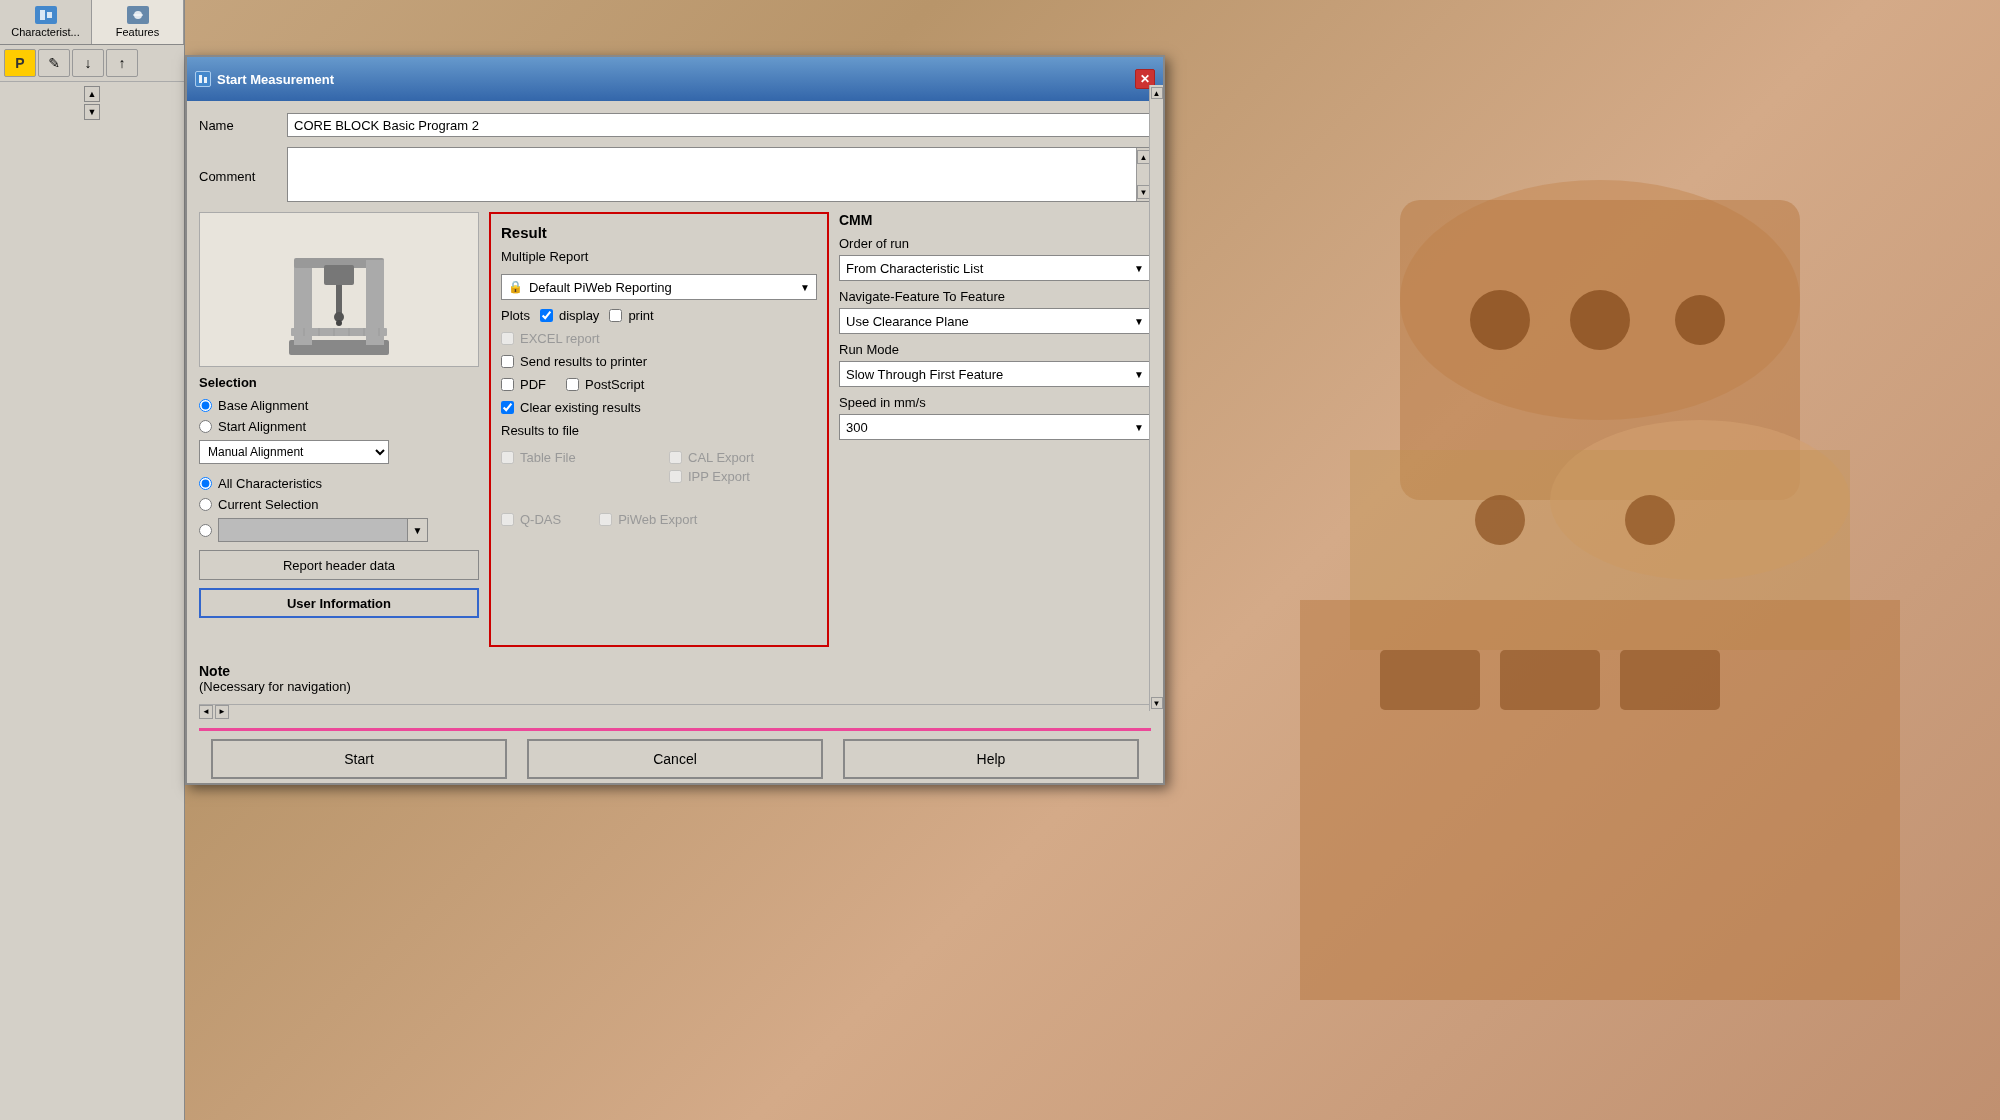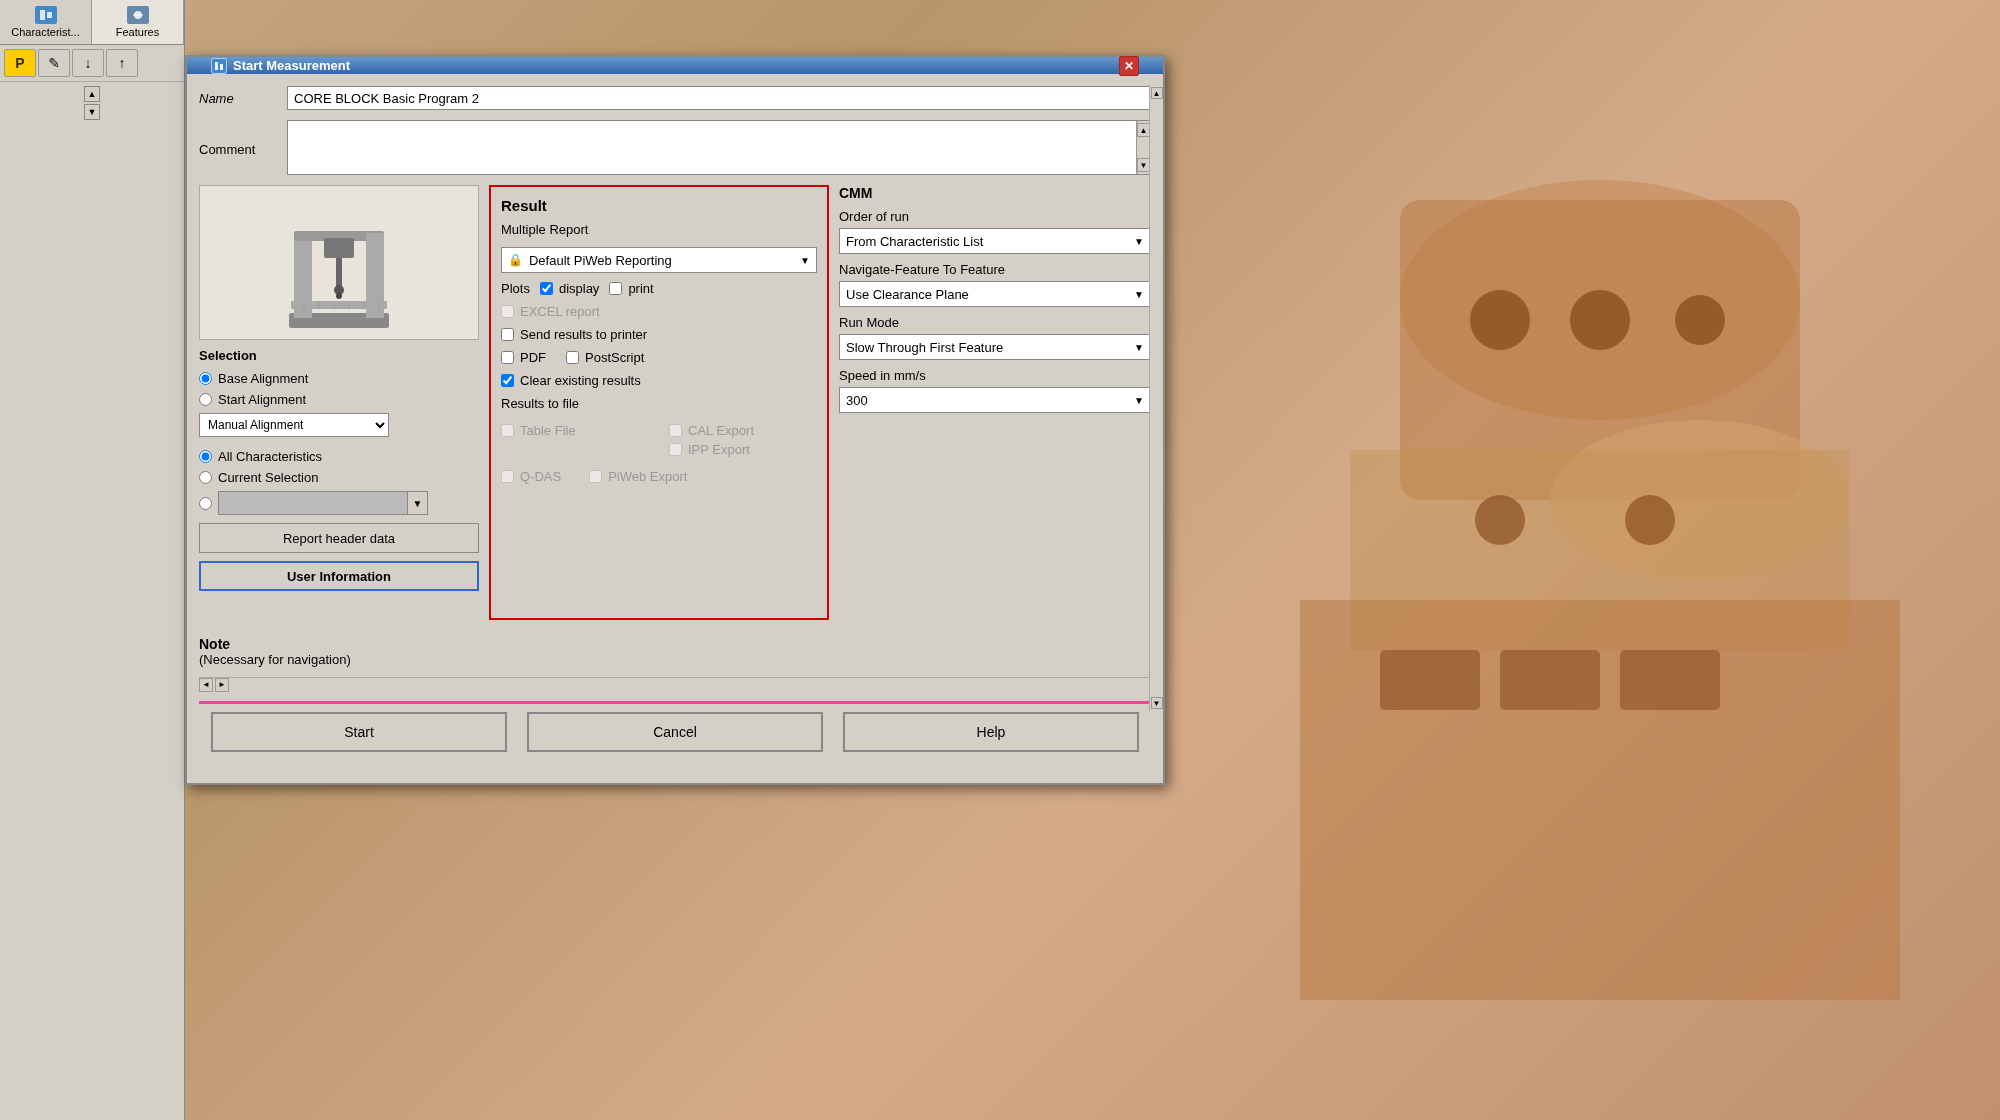--- a/index.html
+++ b/index.html
@@ -118,26 +118,26 @@
       top: 55px;
       left: 185px;
       width: 980px;
       height: 730px;
       background: #d4d0c8;
       border: 2px solid #888;
       box-shadow: 4px 4px 12px rgba(0,0,0,0.5);
     }
 
     .dialog-titlebar {
-      height: 17px;
+      height: 44px;
       background: linear-gradient(to bottom, #6699cc, #3366aa);
       display: flex;
       align-items: center;
       justify-content: space-between;
-      padding: 0 24px;
+      padding: 0 8px;
       color: white;
       font-size: 13px;
       font-weight: bold;
     }
 
     .dialog-title-left {
       display: flex;
       align-items: center;
       gap: 6px;
     }
@@ -181,21 +181,20 @@
     
     .name-row {
       display: flex;
       align-items: center;
       gap: 8px;
     }
 
     .name-label {
       width: 80px;
       font-size: 13px;
-      font-style: italic;
     }
 
     .name-input {
       flex: 1;
       height: 24px;
       background: white;
       border: 1px solid #888;
       padding: 2px 6px;
       font-size: 13px;
     }
@@ -379,22 +378,22 @@
 
     .file-options-grid {
       display: grid;
       grid-template-columns: 1fr 1fr;
       gap: 4px 20px;
       margin-top: 4px;
     }
 
     .qdas-row {
       display: flex;
-      gap: 28px;
-      margin-top: 4px;
+      gap: 38px;
+      margin-top: 20px;
     }
 
     
     .cmm-section {
       display: flex;
       flex-direction: column;
       gap: 8px;
       flex: 1;
     }
 

